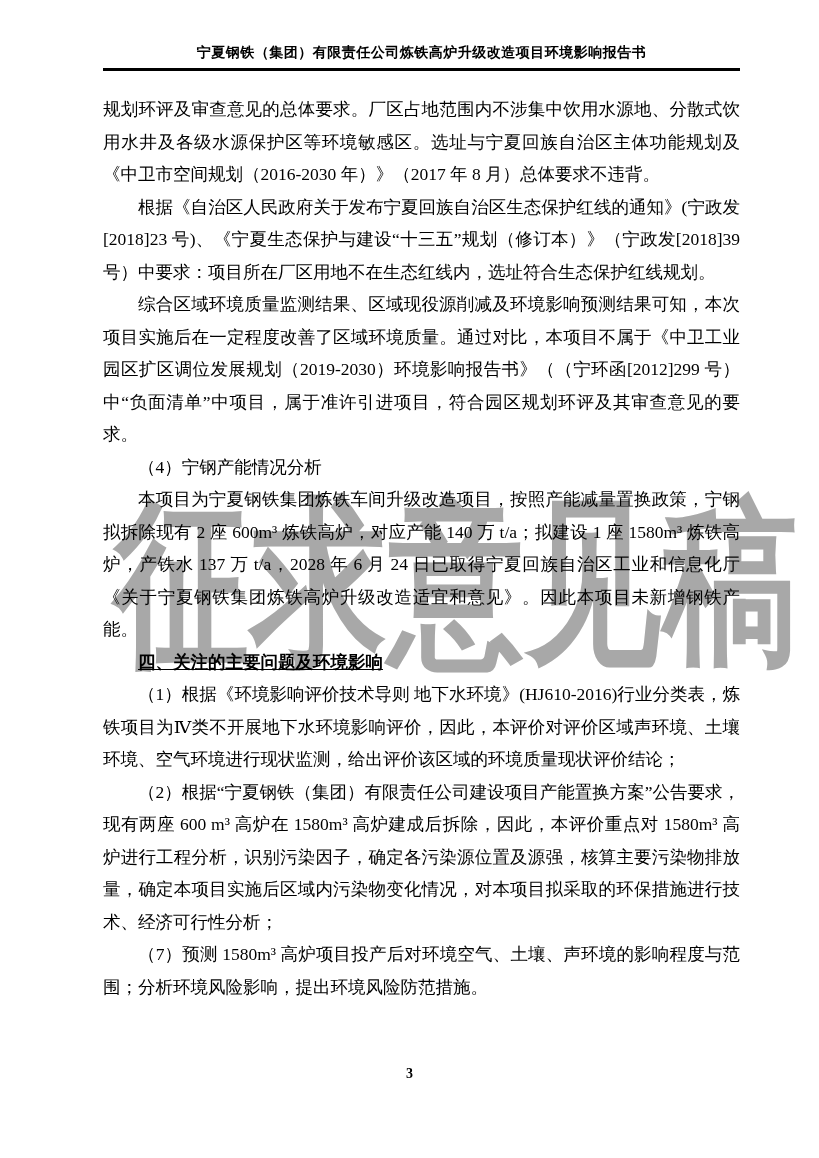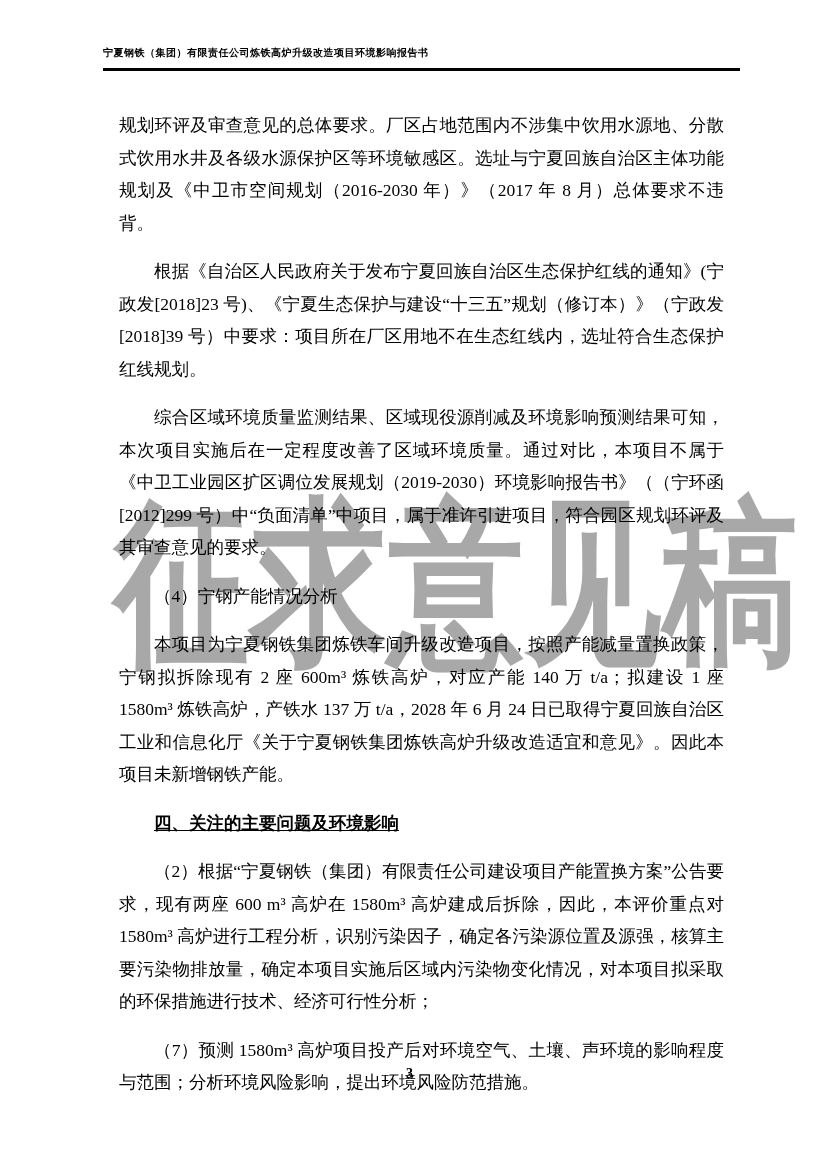--- a/index.html
+++ b/index.html
@@ -31,42 +31,43 @@
     user-select: none;
   }
   .header {
     position: absolute;
     left: 103px;
     top: 44px;
     width: 637px;
     z-index: 1;
   }
   .header-title {
+    text-align: center;
     font-weight: bold;
-    font-size: 10px;
+    font-size: 14px;
     letter-spacing: 0.5px;
     line-height: 18px;
   }
   .header-rule {
     margin-top: 6px;
     height: 0;
     border-bottom: 3px solid #000000;
   }
   .content {
     position: absolute;
     left: 103px;
     top: 93px;
     width: 637px;
     z-index: 1;
     font-size: 17.5px;
     line-height: 32.5px;
     text-align: justify;
     text-justify: inter-ideograph;
   }
-  .para { margin: 16px; text-indent: 2em; }
+  .para { margin: 0; text-indent: 2em; }
   .para.no-indent { text-indent: 0; }
   .para.bold { font-weight: bold; text-decoration: underline; }
   .footer {
     position: absolute;
     left: 0;
     top: 1064px;
     width: 819px;
     z-index: 1;
     text-align: center;
     font-size: 14px;
@@ -86,20 +87,21 @@
     <div class="header-rule"></div>
   </div>
 
   <div class="content">
     <p class="para no-indent">规划环评及审查意见的总体要求。厂区占地范围内不涉集中饮用水源地、分散式饮用水井及各级水源保护区等环境敏感区。选址与宁夏回族自治区主体功能规划及《中卫市空间规划（2016-2030 年）》（2017 年 8 月）总体要求不违背。</p>
     <p class="para">根据《自治区人民政府关于发布宁夏回族自治区生态保护红线的通知》(宁政发[2018]23 号)、《宁夏生态保护与建设“十三五”规划（修订本）》（宁政发[2018]39 号）中要求：项目所在厂区用地不在生态红线内，选址符合生态保护红线规划。</p>
     <p class="para">综合区域环境质量监测结果、区域现役源削减及环境影响预测结果可知，本次项目实施后在一定程度改善了区域环境质量。通过对比，本项目不属于《中卫工业园区扩区调位发展规划（2019-2030）环境影响报告书》（（宁环函[2012]299 号）中“负面清单”中项目，属于准许引进项目，符合园区规划环评及其审查意见的要求。</p>
     <p class="para">（4）宁钢产能情况分析</p>
     <p class="para">本项目为宁夏钢铁集团炼铁车间升级改造项目，按照产能减量置换政策，宁钢拟拆除现有 2 座 600m³ 炼铁高炉，对应产能 140 万 t/a；拟建设 1 座 1580m³ 炼铁高炉，产铁水 137 万 t/a，2028 年 6 月 24 日已取得宁夏回族自治区工业和信息化厅《关于宁夏钢铁集团炼铁高炉升级改造适宜和意见》。因此本项目未新增钢铁产能。</p>
     <p class="para bold">四、关注的主要问题及环境影响</p>
+    <p class="para">（1）根据《环境影响评价技术导则 地下水环境》(HJ610-2016)行业分类表，炼铁项目为Ⅳ类不开展地下水环境影响评价，因此，本评价对评价区域声环境、土壤环境、空气环境进行现状监测，给出评价该区域的环境质量现状评价结论；</p>
     <p class="para">（2）根据“宁夏钢铁（集团）有限责任公司建设项目产能置换方案”公告要求，现有两座 600 m³ 高炉在 1580m³ 高炉建成后拆除，因此，本评价重点对 1580m³ 高炉进行工程分析，识别污染因子，确定各污染源位置及源强，核算主要污染物排放量，确定本项目实施后区域内污染物变化情况，对本项目拟采取的环保措施进行技术、经济可行性分析；</p>
     <p class="para">（7）预测 1580m³ 高炉项目投产后对环境空气、土壤、声环境的影响程度与范围；分析环境风险影响，提出环境风险防范措施。</p>
   </div>
 
   <div class="footer">
     <span>3</span>
   </div>
 
 </div>
 

